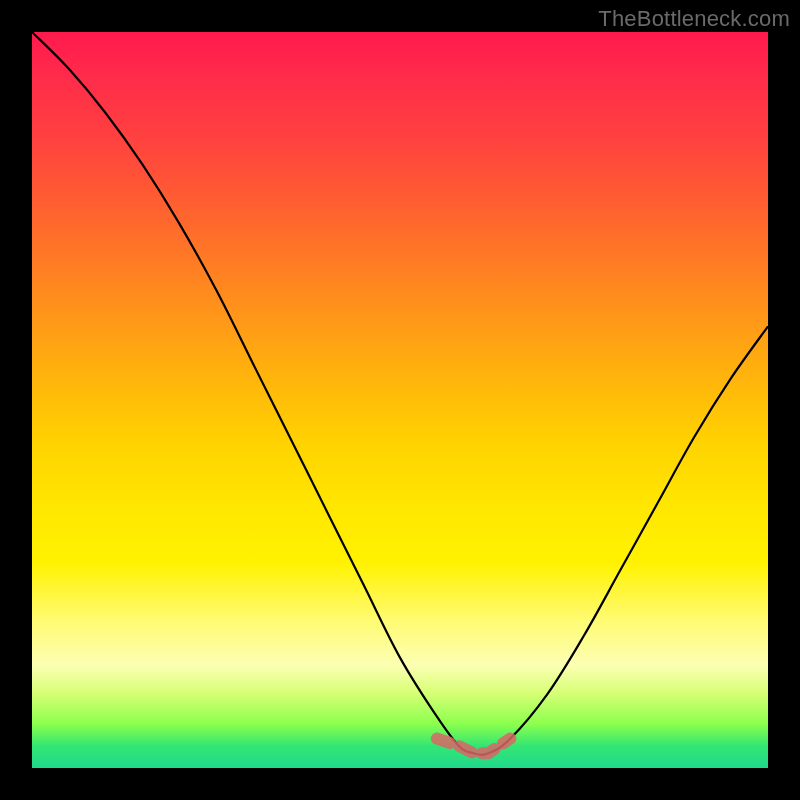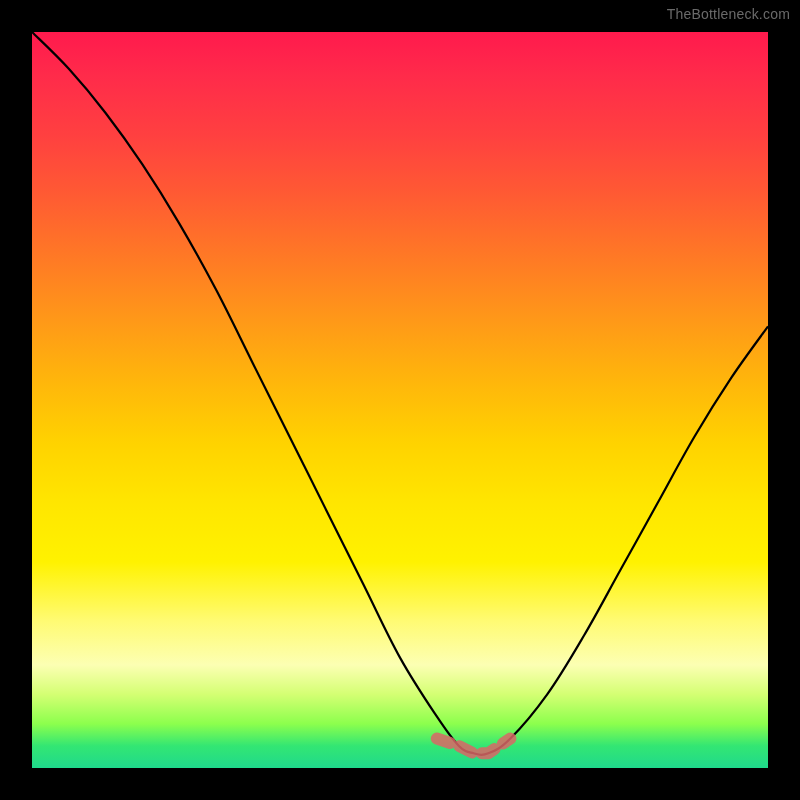--- a/index.html
+++ b/index.html
@@ -39,21 +39,21 @@
       #d4ff73 90%,
       #8cff4d 94%,
       #33e673 97%,
       #1fd98c 100%);
   }
   .watermark {
     position: absolute;
     top: 6px;
     right: 10px;
     color: #6a6a6a;
-    font-size: 14px;
+    font-size: 22px;
     font-weight: 500;
     letter-spacing: 0.2px;
     user-select: none;
   }
   svg.curve {
     position: absolute;
     left: 0;
     top: 0;
     width: 736px;
     height: 736px;

